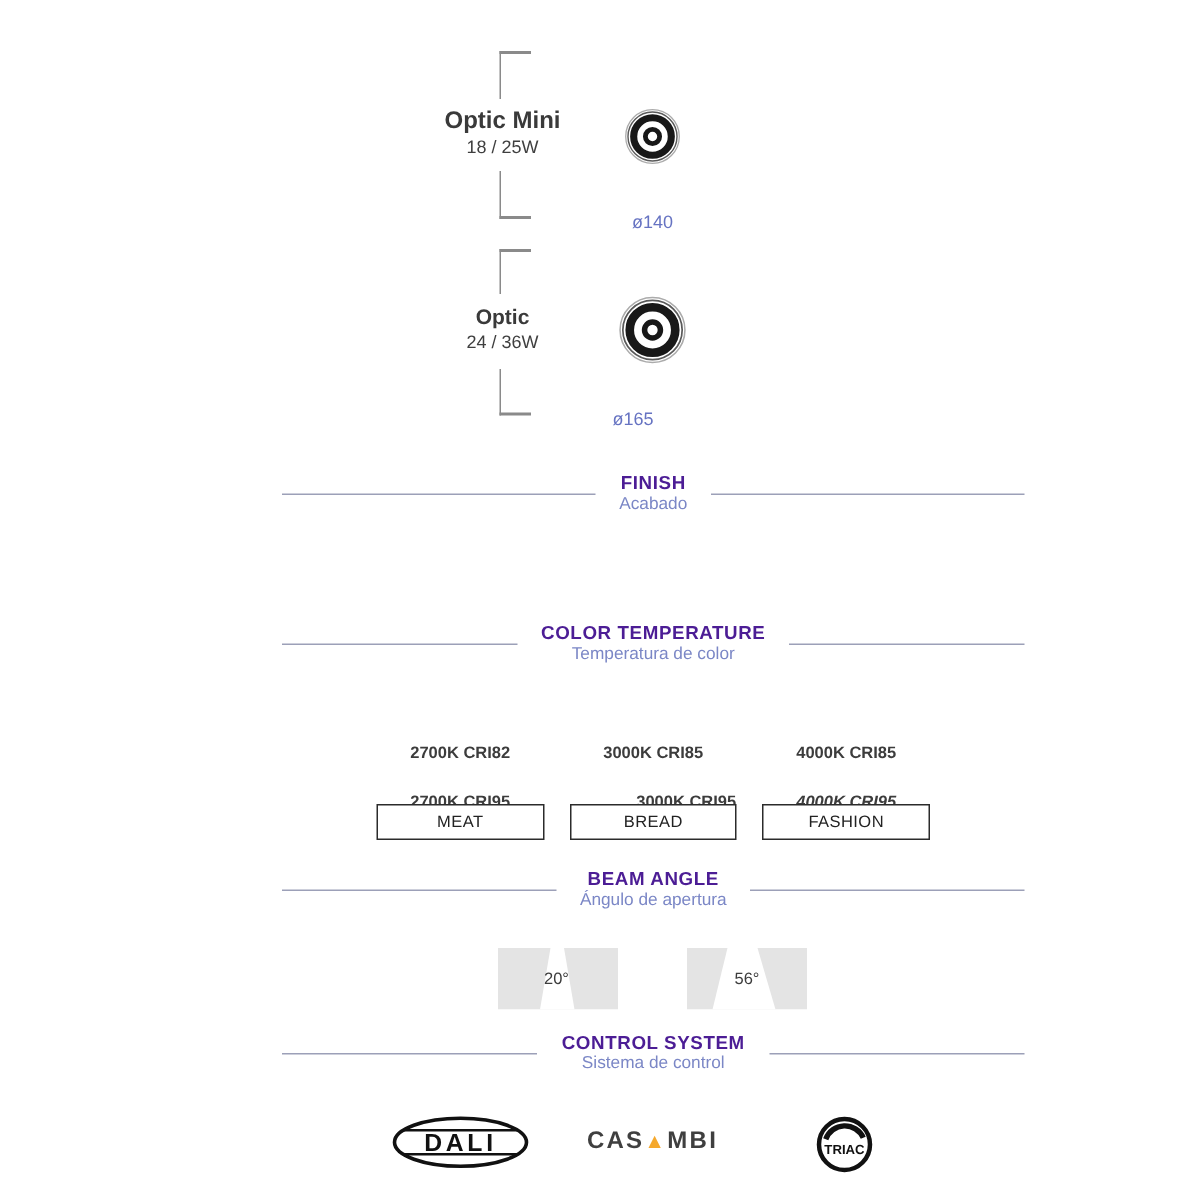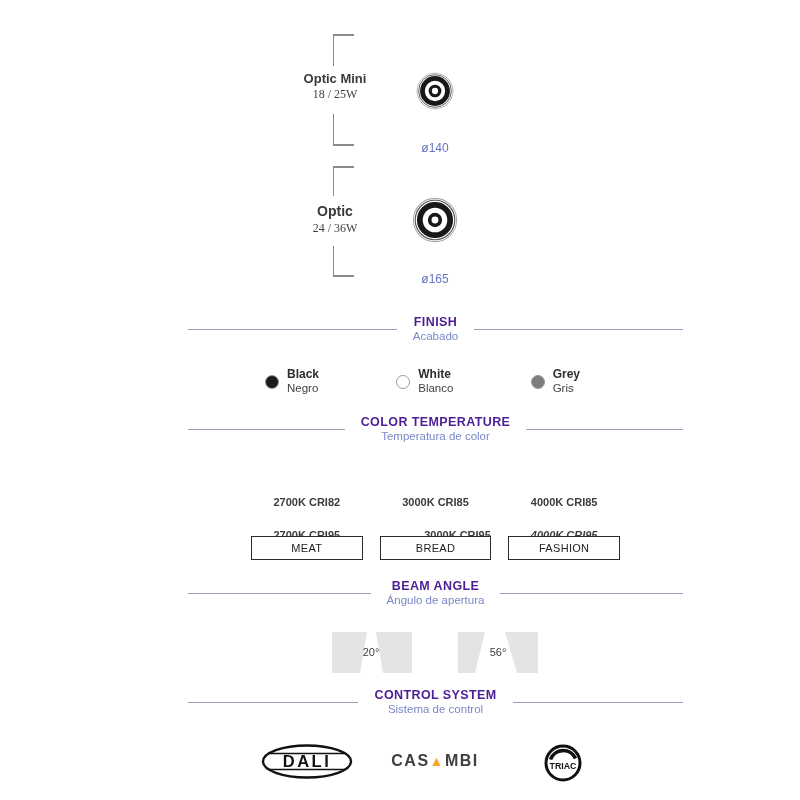--- a/index.html
+++ b/index.html
@@ -5,23 +5,23 @@
   html,body{margin:0;padding:0;background:#fff;}
   #page{position:relative;width:800px;height:800px;background:#ffffff;overflow:hidden;
         font-family:"Liberation Sans","DejaVu Sans",sans-serif;color:#3a3a3a;}
 
   
   .bracket{position:absolute;width:20px;}
   .bracket.top{border-left:1.5px solid #8a8a8a;border-top:2px solid #8a8a8a;}
   .bracket.bottom{border-left:1.5px solid #8a8a8a;border-bottom:2px solid #8a8a8a;}
 
   .prod-label{position:absolute;width:110px;text-align:center;line-height:1.25;}
-  .prod-name{font-weight:bold;font-size:13px;color:#3a3a3a;}
+  .prod-name{font-weight:bold;font-size:16px;color:#3a3a3a;}
   .prod-name.lg{font-size:14px;text-align:center;}
-  .prod-power{font-size:12px;color:#3f3f3f;font-family:Liberation Serif, serif;}
+  .prod-power{font-size:12px;color:#3f3f3f;}
   .dia-label{position:absolute;width:70px;text-align:center;font-size:12px;color:#6673c2;}
 
   
   .sec-header{position:absolute;left:188px;width:495px;display:flex;align-items:flex-start;}
   .sec-line{flex:1;border-top:1px solid #9ca0b8;margin-top:14px;height:0;}
   .sec-center{text-align:center;padding:0 16px;line-height:1.18;}
   .sec-title{font-weight:bold;font-size:12.5px;color:#4c1d95;letter-spacing:.4px;white-space:nowrap;}
   .sec-sub{font-size:11.5px;color:#7b87c6;white-space:nowrap;}
 
   
@@ -78,54 +78,31 @@
     <div class="prod-power">24 / 36W</div>
   </div>
   <div class="bracket bottom" style="left:333px;top:246px;height:29px;"></div>
 
   <svg style="position:absolute;left:412px;top:197px;" width="46" height="46" viewBox="0 0 40 40">
     <circle cx="20" cy="20" r="18.8" fill="#ffffff" stroke="#ababab" stroke-width="0.9"></circle>
     <circle cx="20" cy="20" r="17.2" fill="none" stroke="#5a5a5a" stroke-width="1"></circle>
     <circle cx="20" cy="20" r="13.2" fill="none" stroke="#181818" stroke-width="5"></circle>
     <circle cx="20" cy="20" r="4.6" fill="#ffffff" stroke="#181818" stroke-width="3.2"></circle>
   </svg>
-  <div class="dia-label" style="left:400px;top:272px;">ø165</div>
+  <div class="dia-label" style="left:387px;top:272px;">ø165</div>
 
   <div class="sec-header" style="top:315px;">
     <div class="sec-line"></div>
     <div class="sec-center">
       <div class="sec-title">FINISH</div>
       <div class="sec-sub">Acabado</div>
     </div>
     <div class="sec-line"></div>
   </div>
 
-  <div class="finish-row">
-    <div class="finish-opt">
-      <span class="swatch" style="background-color: rgb(28, 28, 28);"></span>
-      <span class="finish-txt">
-        <div class="finish-name">Black</div>
-        <div class="finish-es">Negro</div>
-      </span>
-    </div>
-    <div class="finish-opt">
-      <span class="swatch" style="background-color: rgb(255, 255, 255);"></span>
-      <span class="finish-txt">
-        <div class="finish-name">White</div>
-        <div class="finish-es">Blanco</div>
-      </span>
-    </div>
-    <div class="finish-opt">
-      <span class="swatch" style="background-color: rgb(125, 125, 125);"></span>
-      <span class="finish-txt">
-        <div class="finish-name">Grey</div>
-        <div class="finish-es">Gris</div>
-      </span>
-    </div>
-  </div>
 
   <div class="sec-header" style="top:415px;">
     <div class="sec-line"></div>
     <div class="sec-center">
       <div class="sec-title">COLOR TEMPERATURE</div>
       <div class="sec-sub">Temperatura de color</div>
     </div>
     <div class="sec-line"></div>
   </div>
 

